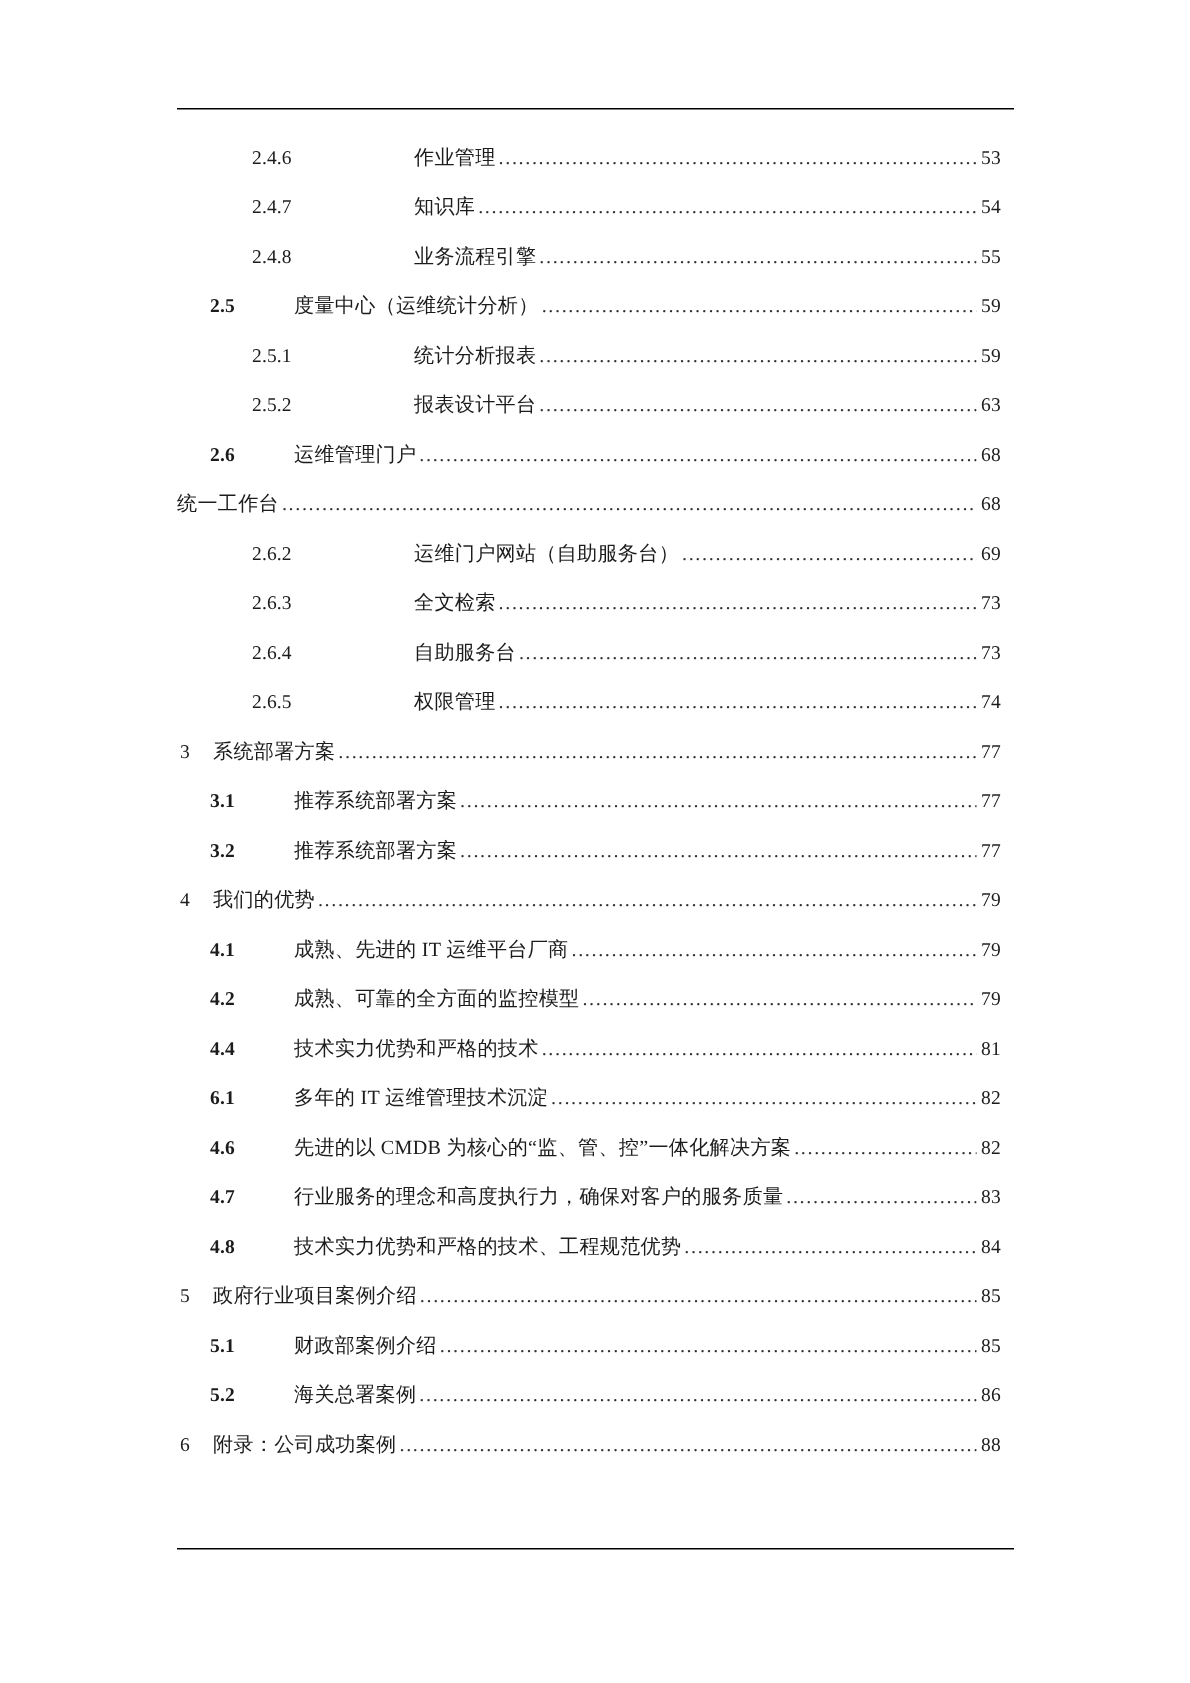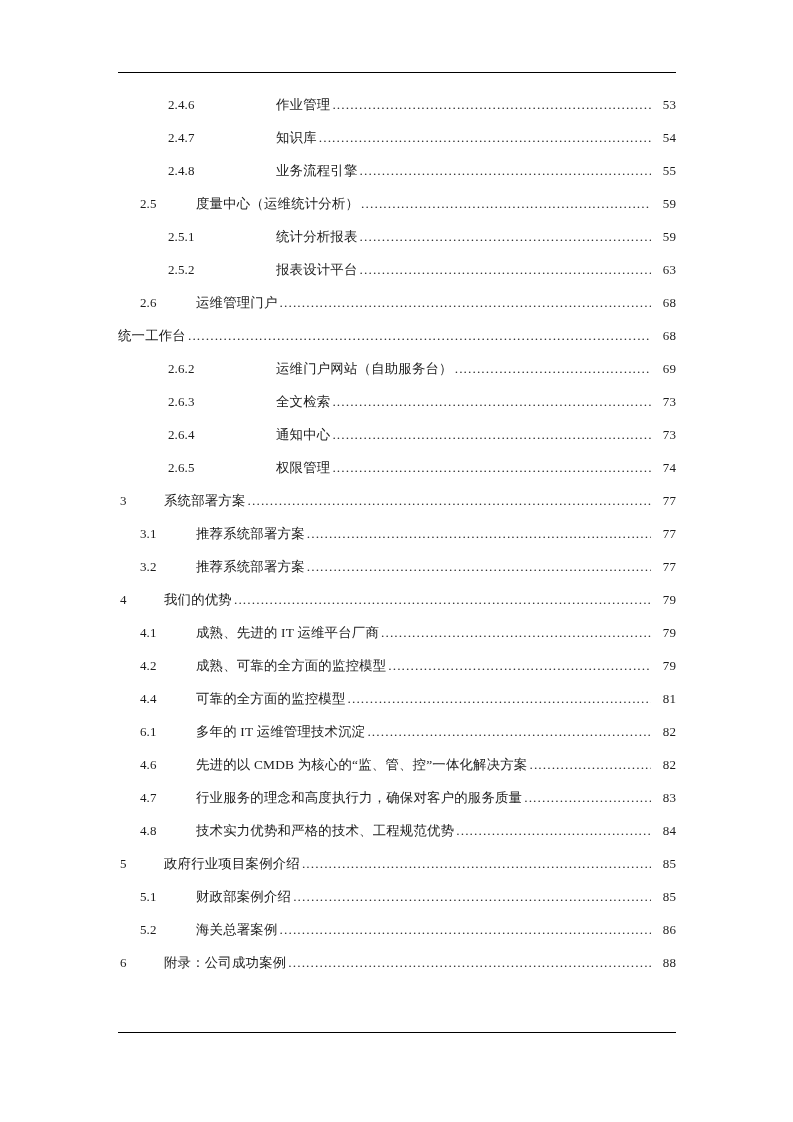--- a/index.html
+++ b/index.html
@@ -48,23 +48,23 @@
     align-items: baseline;
     height: 33px;
     font-size: 13.2px;
     line-height: 33px;
     white-space: nowrap;
     color: #1c1c1c;
   }
 
   
   .lvl1 .num   { width: 22px; padding-left: 2px; }
-  .lvl1 .title { padding-left: 0px; margin-left: 22px; }
-
-  .lvl2 .num   { width: 56px; padding-left: 22px; }
+  .lvl1 .title { padding-left: 0px; }
+
+  .lvl2 .num   { width: 56px; padding-left: 22px; font-weight: bold; }
   .lvl2 .title { padding-left: 0px; }
 
   .lvl3 .num   { width: 108px; padding-left: 50px; }
   .lvl3 .title { padding-left: 0px; }
 
   .num {
     flex: 0 0 auto;
     font-size: 13px;
     letter-spacing: 0.1px;
   }
@@ -88,21 +88,21 @@
     font-size: 13.4px;
     line-height: 33px;
     letter-spacing: 1.1px;
     color: #303030;
     white-space: nowrap;
   }
 
   .pageno {
     flex: 0 0 auto;
     width: 22px;
-    text-align: right;
+    text-align: left;
     font-size: 13px;
     letter-spacing: 0.1px;
   }
 
   
   .toc-entry .pageno { padding-left: 2px; }
 </style>
 </head>
 <body>
 
@@ -165,21 +165,21 @@
         <span class="pageno">69</span>
       </div>
       <div class="toc-entry lvl3">
         <span class="num">2.6.3</span>
         <span class="title">全文检索</span>
         <span class="leader"></span>
         <span class="pageno">73</span>
       </div>
       <div class="toc-entry lvl3">
         <span class="num">2.6.4</span>
-        <span class="title">通知中心</span>
+        <span class="title">自助服务台</span>
         <span class="leader"></span>
         <span class="pageno">73</span>
       </div>
       <div class="toc-entry lvl3">
         <span class="num">2.6.5</span>
         <span class="title">权限管理</span>
         <span class="leader"></span>
         <span class="pageno">74</span>
       </div>
       <div class="toc-entry lvl1">
@@ -213,21 +213,21 @@
         <span class="pageno">79</span>
       </div>
       <div class="toc-entry lvl2">
         <span class="num">4.2</span>
         <span class="title">成熟、可靠的全方面的监控模型</span>
         <span class="leader"></span>
         <span class="pageno">79</span>
       </div>
       <div class="toc-entry lvl2">
         <span class="num">4.4</span>
-        <span class="title">可靠的全方面的监控模型</span>
+        <span class="title">技术实力优势和严格的技术</span>
         <span class="leader"></span>
         <span class="pageno">81</span>
       </div>
       <div class="toc-entry lvl2">
         <span class="num">6.1</span>
         <span class="title">多年的 IT 运维管理技术沉淀</span>
         <span class="leader"></span>
         <span class="pageno">82</span>
       </div>
       <div class="toc-entry lvl2">

